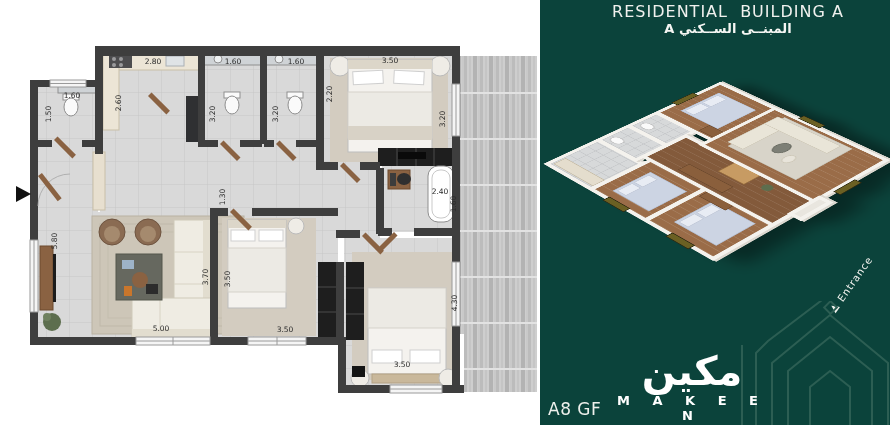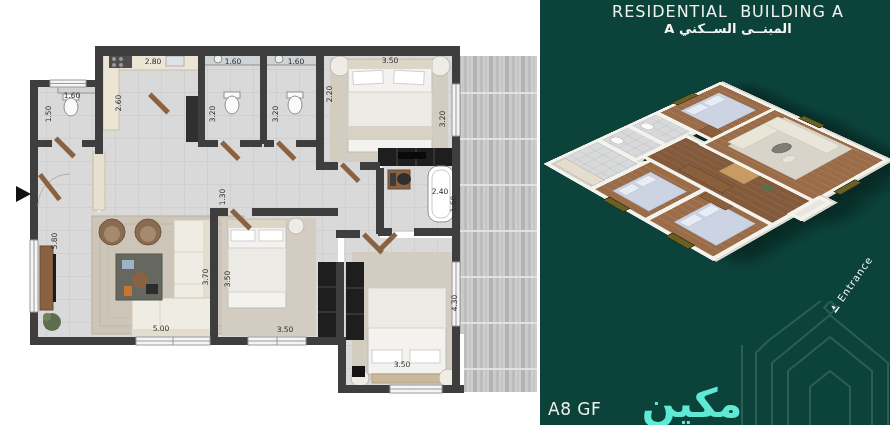--- a/index.html
+++ b/index.html
@@ -11,21 +11,21 @@
 
   
   #panel{position:absolute;left:540px;top:0;width:350px;height:425px;background:#0b433b;overflow:hidden;padding-left:26px;}
   .title-en{position:absolute;left:0;top:2px;width:100%;text-align:center;color:#f0f1ee;
             font-size:16px;letter-spacing:1px;white-space:pre;}
   .title-ar{position:absolute;left:0;top:21px;width:100%;text-align:center;color:#f5f6f3;
             font-size:13px;font-weight:bold;direction:rtl;}
   .unit-label{position:absolute;left:8px;bottom:6px;color:#eef0ec;font-size:17px;letter-spacing:.5px;}
 
   
-  .brand{position:absolute;left:62px;bottom:2px;width:180px;text-align:center;color:#5eead4;margin-top:36px;}
+  .brand{position:absolute;left:62px;bottom:2px;width:180px;text-align:center;color:#ffffff;margin-top:36px;}
   .brand-ar{font-size:40px;font-weight:bold;line-height:40px;}
   .brand-en{font-size:13px;font-weight:bold;letter-spacing:9px;margin-top:2px;}
 
   
   .iso-wrap{position:absolute;left:12px;top:48px;width:330px;height:290px;perspective:1400px;}
   .iso{position:absolute;left:40px;top:-6px;width:250px;height:240px;
        transform:rotateX(58deg) rotateZ(-45deg);transform-origin:50% 50%;
        filter:drop-shadow(14px 22px 10px rgba(0,0,0,.38));}
   .rm{position:absolute;border:5px solid #f4f2ed;box-sizing:border-box;
       box-shadow:2px 2px 0 1px #dcd8d0;}
@@ -376,17 +376,18 @@
         <path d="M34 130 V62 L92 14 L150 62 V130"></path>
         <path d="M50 130 V70 L92 36 L134 70 V130"></path>
         <path d="M72 130 V86 L92 70 L112 86 V130"></path>
         <path d="M160 130 V60 M174 130 V52"></path>
       </g>
       <rect x="88" y="2" width="9" height="9" fill="none" stroke="#2c5e53" stroke-width="2" transform="rotate(45 92.5 6.5)"></rect>
     </svg>
 
     <div class="brand">
       <div class="brand-ar">مكين</div>
+      <div class="brand-en">M A K E E N</div>
     </div>
 
     <div class="unit-label">A8 GF</div>
   </div>
 </div>
 
 </body></html>

